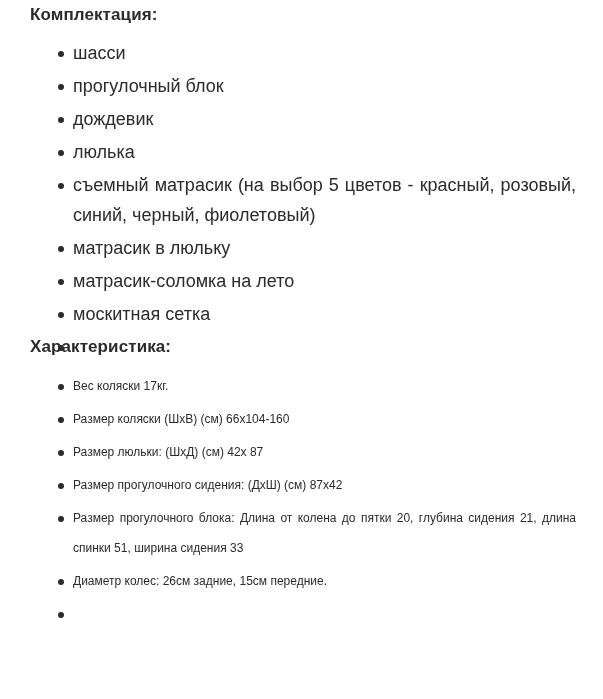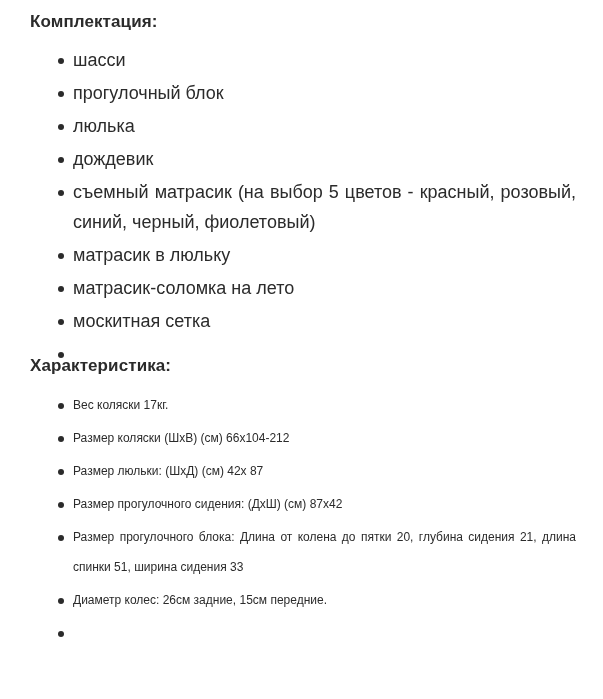--- a/index.html
+++ b/index.html
@@ -11,21 +11,21 @@
       width: 603px;
       height: 699px;
       overflow: hidden;
       font-family: "Liberation Sans", "DejaVu Sans", sans-serif;
       color: #2b2b2b;
       position: relative;
     }
     .content {
       position: absolute;
       left: 30px;
-      top: 9px;
+      top: 2px;
       width: 546px;
     }
     .section-heading {
       font-weight: bold;
       font-size: 17px;
       line-height: 26px;
       margin: 0;
       color: #2b2b2b;
       letter-spacing: 0.1px;
     }
@@ -44,49 +44,49 @@
     }
     ul.spec-list li .bullet {
       position: absolute;
       left: 28px;
       top: 13px;
       width: 6px;
       height: 6px;
       border-radius: 50%;
       background: #2b2b2b;
     }
-    #section-kit ul.spec-list { margin-top: 10px; margin-bottom: 17px; }
+    #section-kit ul.spec-list { margin-top: 10px; margin-bottom: 5px; }
     #section-specs ul.spec-list { margin-top: 11px; }
     #section-kit ul.spec-list li { font-size: 18px; }
   </style>
 </head>
 <body>
 
 <div class="content">
 
   <section id="section-kit">
     <h3 class="section-heading">Комплектация:</h3>
     <ul class="spec-list">
       <li><span class="bullet"></span><span>шасси</span></li>
       <li><span class="bullet"></span><span>прогулочный блок</span></li>
+      <li><span class="bullet"></span><span>дождевик</span></li>
       <li><span class="bullet"></span><span>люлька</span></li>
-      <li><span class="bullet"></span><span>дождевик</span></li>
       <li><span class="bullet"></span><span>съемный матрасик (на выбор 5 цветов - красный, розовый, синий, черный, фиолетовый)</span></li>
       <li><span class="bullet"></span><span>матрасик в люльку</span></li>
       <li><span class="bullet"></span><span>матрасик-соломка на лето</span></li>
       <li><span class="bullet"></span><span>москитная сетка</span></li>
       <li><span class="bullet"></span></li>
     </ul>
   </section>
 
   <section id="section-specs">
     <h3 class="section-heading">Характеристика:</h3>
     <ul class="spec-list">
       <li><span class="bullet"></span><span>Вес коляски 17кг.</span></li>
-      <li><span class="bullet"></span><span>Размер коляски (ШхВ) (см) 66х104-212</span></li>
+      <li><span class="bullet"></span><span>Размер коляски (ШхВ) (см) 66х104-160</span></li>
       <li><span class="bullet"></span><span>Размер люльки: (ШхД) (см) 42х 87</span></li>
       <li><span class="bullet"></span><span>Размер прогулочного сидения: (ДхШ) (см) 87х42</span></li>
       <li><span class="bullet"></span><span>Размер прогулочного блока: Длина от колена до пятки 20, глубина сидения 21, длина спинки 51, ширина сидения 33</span></li>
       <li><span class="bullet"></span><span>Диаметр колес: 26см задние, 15см передние.</span></li>
       <li><span class="bullet"></span></li>
     </ul>
   </section>
 
 </div>
 

